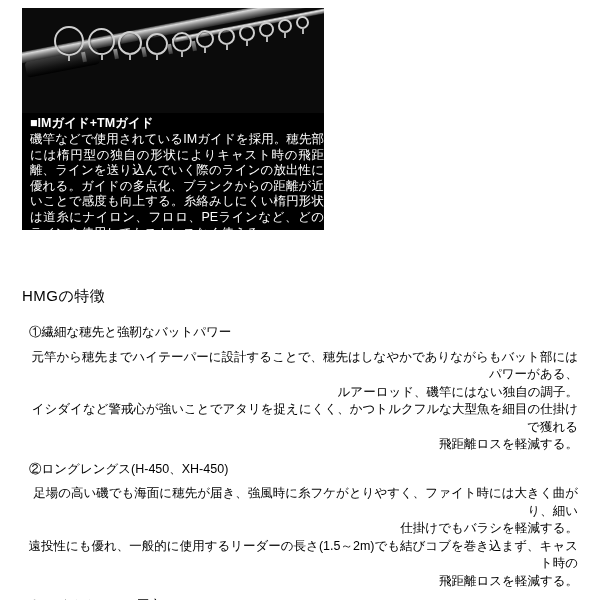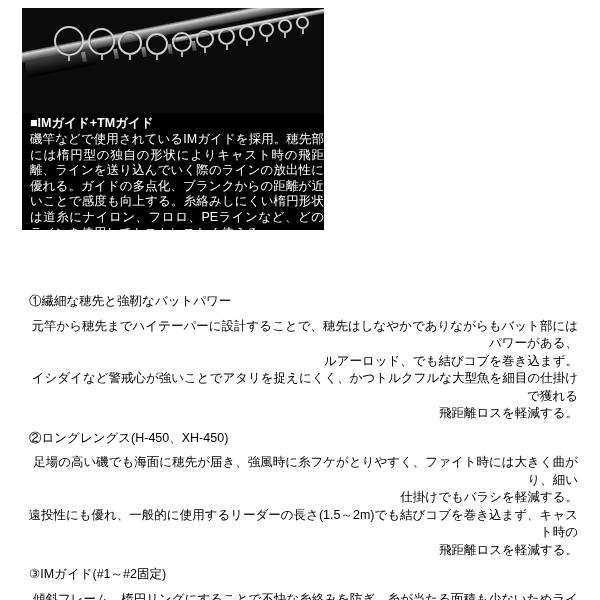--- a/index.html
+++ b/index.html
@@ -189,26 +189,27 @@
     </div>
 
     <div class="caption-box">
       <div class="caption-title">■IMガイド+TMガイド</div>
       <div class="caption-body">磯竿などで使用されているIMガイドを採用。穂先部には楕円型の独自の形状によりキャスト時の飛距離、ラインを送り込んでいく際のラインの放出性に優れる。ガイドの多点化、ブランクからの距離が近いことで感度も向上する。糸絡みしにくい楕円形状は道糸にナイロン、フロロ、PEラインなど、どのラインを使用してもストレスなく使える。</div>
     </div>
   </div>
 
   <div class="content">
 
+    <h2 class="section-heading">HMGの特徴</h2>
 
     <div class="feature">
       <div class="feature-title">①繊細な穂先と強靭なバットパワー</div>
       <div class="feature-body">
         <p>元竿から穂先までハイテーパーに設計することで、穂先はしなやかでありながらもバット部にはパワーがある、</p>
-        <p>ルアーロッド、でも結びコブを巻き込まず。</p>
+        <p>ルアーロッド、磯竿にはない独自の調子。</p>
         <p>イシダイなど警戒心が強いことでアタリを捉えにくく、かつトルクフルな大型魚を細目の仕掛けで獲れる</p>
         <p>飛距離ロスを軽減する。</p>
       </div>
     </div>
 
     <div class="feature">
       <div class="feature-title">②ロングレングス(H-450、XH-450)</div>
       <div class="feature-body">
         <p>足場の高い磯でも海面に穂先が届き、強風時に糸フケがとりやすく、ファイト時には大きく曲がり、細い</p>
         <p>仕掛けでもバラシを軽減する。</p>

